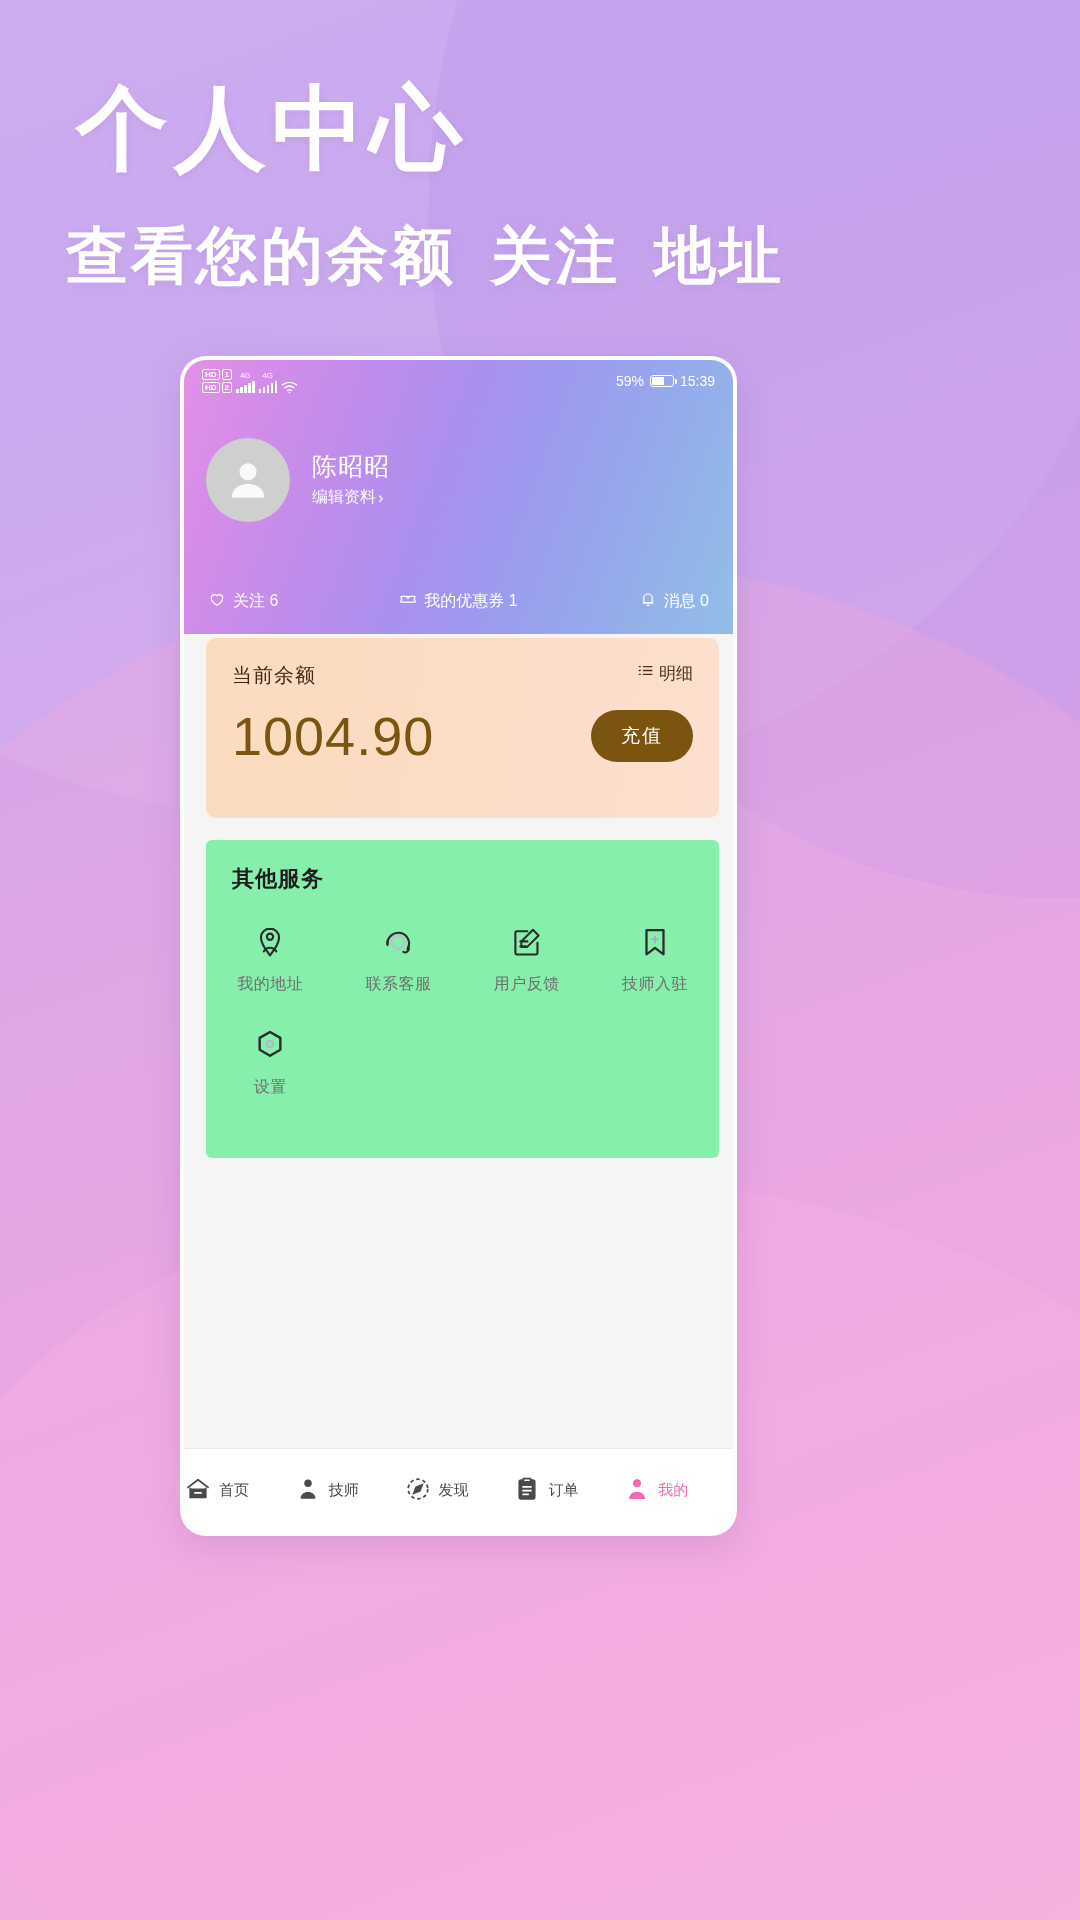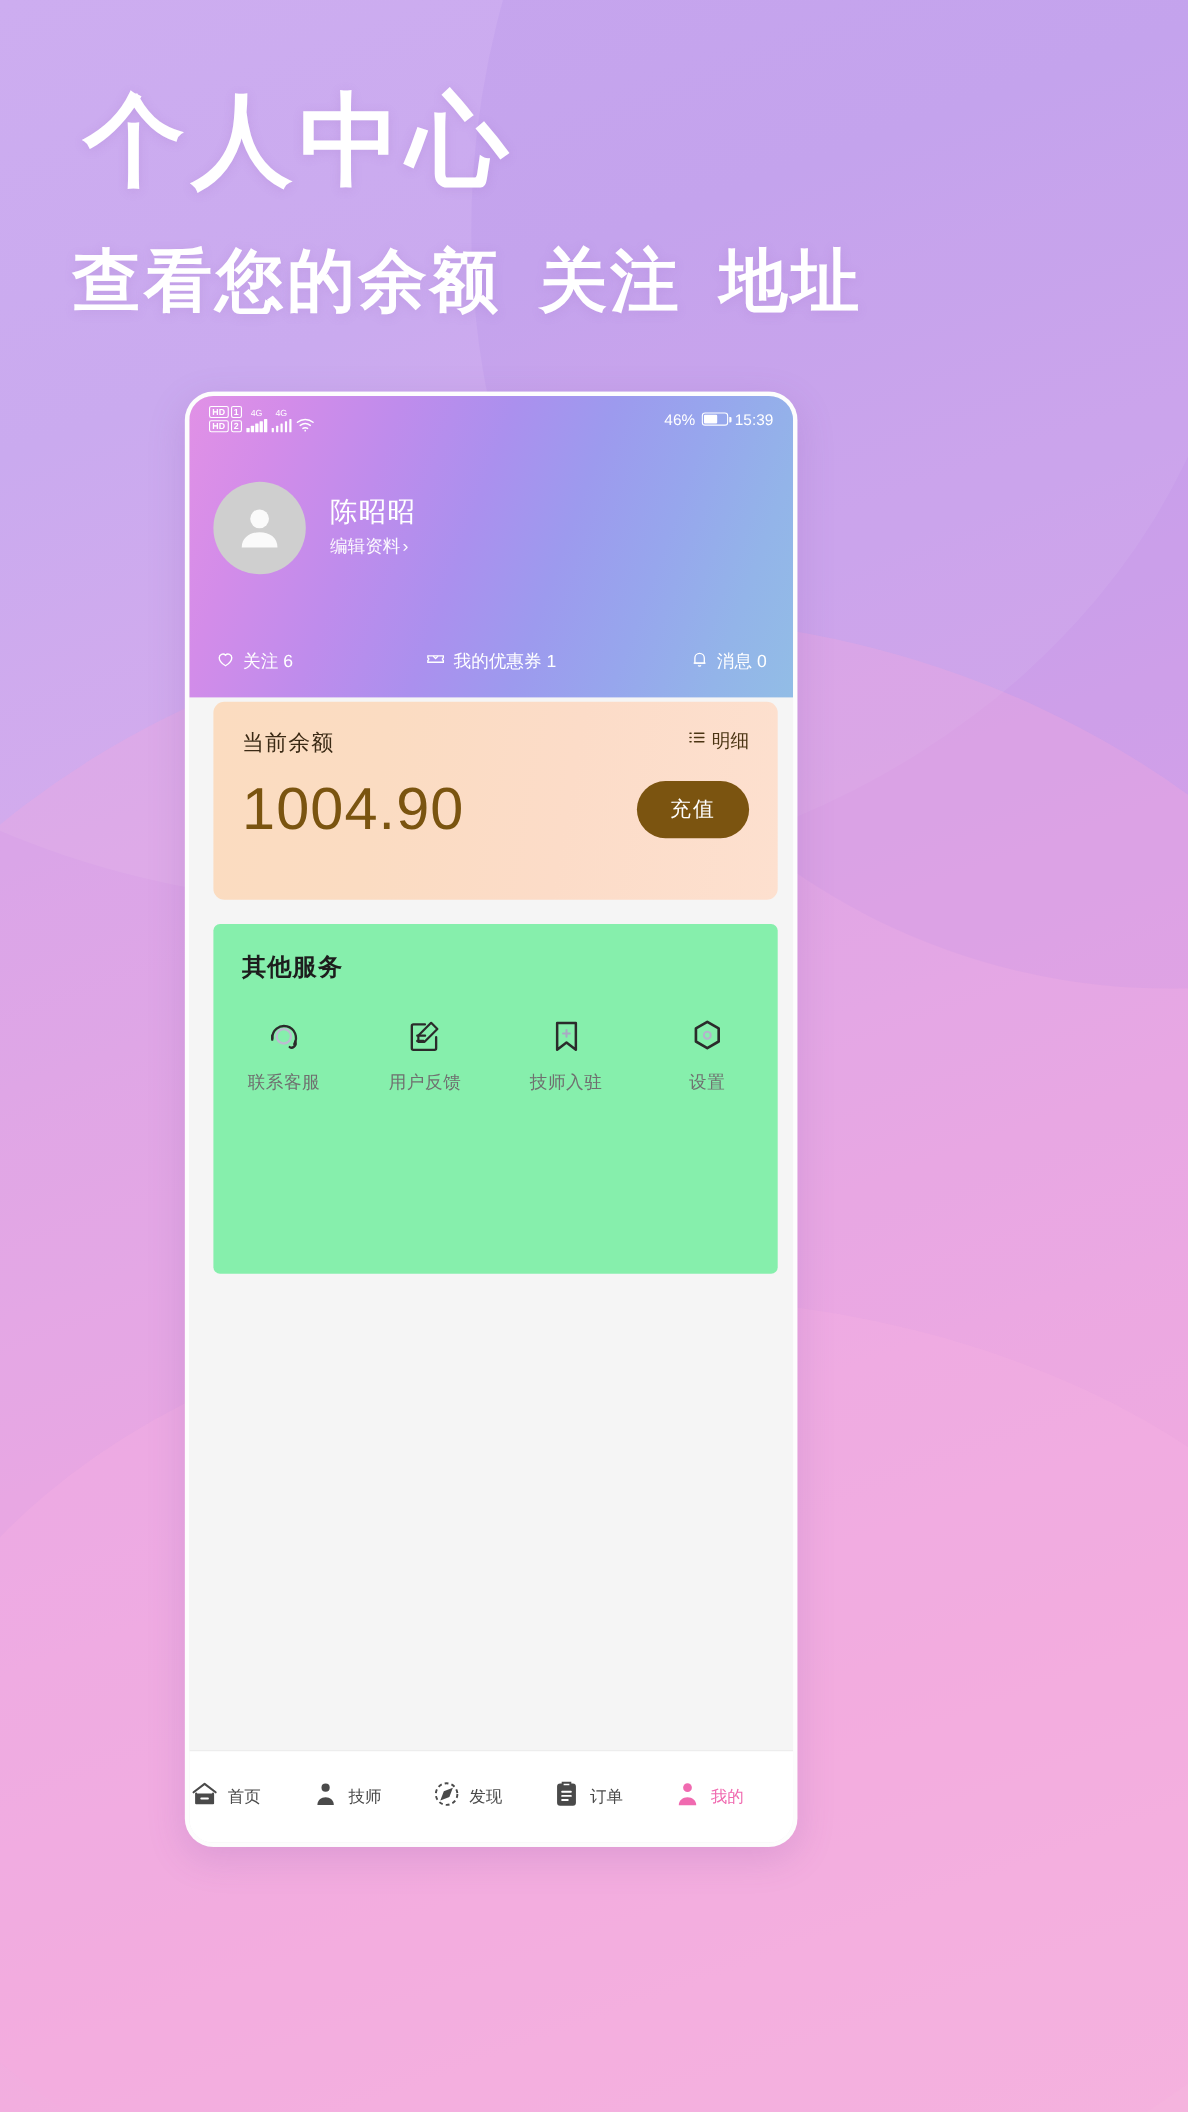--- a/index.html
+++ b/index.html
@@ -47,22 +47,22 @@
     position:absolute; left:66px; top:225px;
     color:#ffffff; font-size:62px; font-weight:bold;
     letter-spacing:3px; line-height:1;
     white-space:nowrap;
     text-shadow:0 2px 10px rgba(150,100,190,0.18);
   }
   .headline-sub .gap { display:inline-block; width:34px; }
 
   
   .phone {
-    position:absolute; left:168px; top:356px;
-    width:557px; height:1323px;
+    position:absolute; left:180px; top:356px;
+    width:557px; height:1180px;
     border-radius:26px;
     background:#f6f6f6;
     border:4px solid rgba(255,255,255,0.75);
     box-shadow:0 10px 34px rgba(120,70,160,0.18);
     overflow:hidden;
     z-index:10;
   }
   .screen { position:relative; width:100%; height:100%; background:#f5f5f5; overflow:hidden; }
 
   
@@ -229,21 +229,21 @@
       <span class="wifi-ico">
         <svg viewBox="0 0 24 18" fill="none" stroke="#fff" stroke-width="1.9" stroke-linecap="round">
           <path d="M2 5.5A16 16 0 0 1 22 5.5"></path>
           <path d="M5.5 9.5A11 11 0 0 1 18.5 9.5"></path>
           <path d="M9 13.4A6 6 0 0 1 15 13.4"></path>
           <circle cx="12" cy="16.3" r="1.1" fill="#fff" stroke="none"></circle>
         </svg>
       </span>
     </div>
     <div class="sb-right">
-      <span>46%</span>
+      <span>59%</span>
       <span class="battery">
             <span></span>
           </span>
       <span>15:39</span>
     </div>
   </div>
 
   <div class="profile">
     <div class="avatar">
       <svg viewBox="0 0 24 24" fill="#fafafa">
@@ -306,20 +306,30 @@
     <div class="bal-bottom">
       <div class="bal-amount">1004.90</div>
       <button class="topup-btn">充值</button>
     </div>
   </div>
 
   <div class="services">
     <div class="svc-title">其他服务</div>
     <div class="svc-grid">
 
+      <div class="svc-item">
+        <span class="svc-ico">
+          <svg viewBox="0 0 24 24" fill="none" stroke="#2b2b2b" stroke-width="1.5" stroke-linecap="round" stroke-linejoin="round">
+            <path d="M12 2.6c-3.6 0-6.4 2.8-6.4 6.3 0 4.6 6.4 12.5 6.4 12.5s6.4-7.9 6.4-12.5c0-3.5-2.8-6.3-6.4-6.3z"></path>
+            <circle cx="12" cy="8.3" r="2.2"></circle>
+            <path d="M7.6 18.6c1-1.6 2.6-2.5 4.4-2.5s3.4.9 4.4 2.5"></path>
+          </svg>
+        </span>
+        <span class="svc-label">我的地址</span>
+      </div>
 
       <div class="svc-item">
         <span class="svc-ico">
           <svg viewBox="0 0 24 24" fill="none" stroke="#2b2b2b" stroke-width="1.5" stroke-linecap="round">
             <path d="M4.6 13.4a7.6 7.6 0 1 1 14.1 3.6"></path>
             <circle cx="12" cy="12.1" r="4.6" stroke="#bcbcd0"></circle>
             <path d="M4.6 11.6v2.6M19.3 15.4c.6 1.3.3 2.6-.8 3.4-.9.7-2 .7-2.7.2"></path>
           </svg>
         </span>
         <span class="svc-label">联系客服</span>

